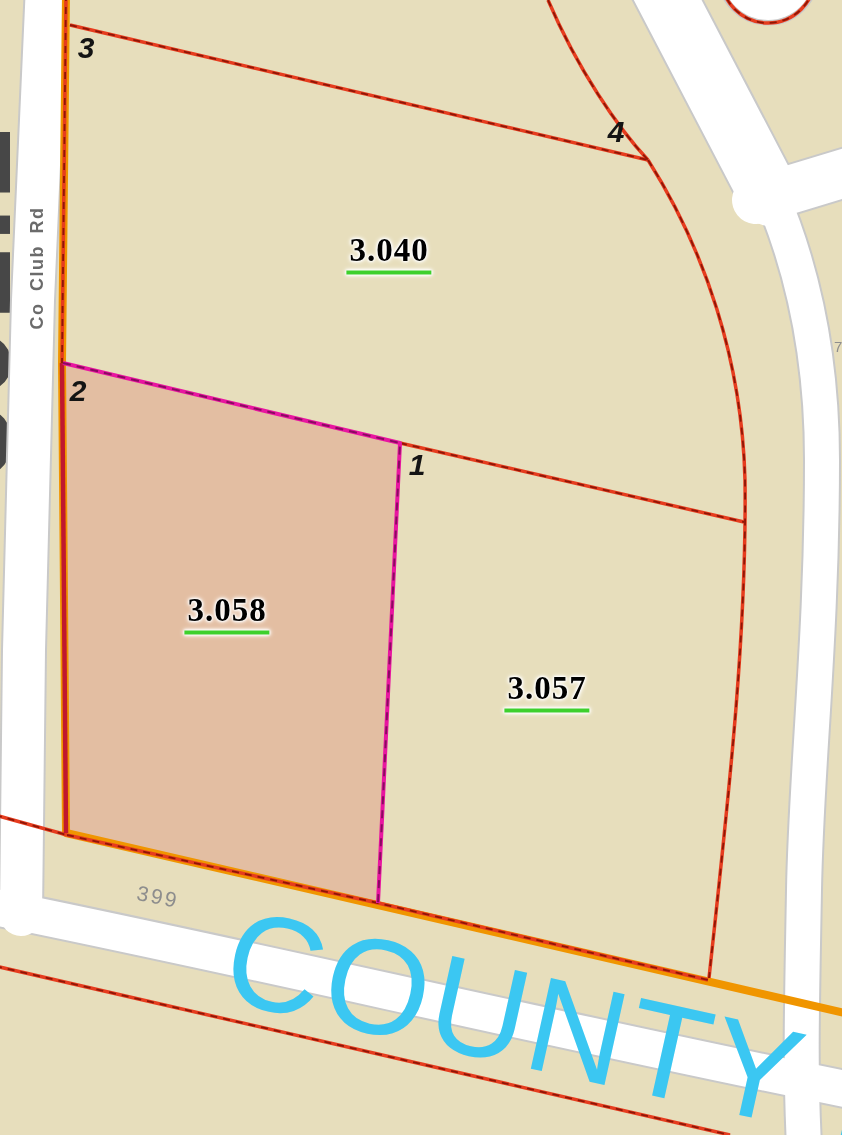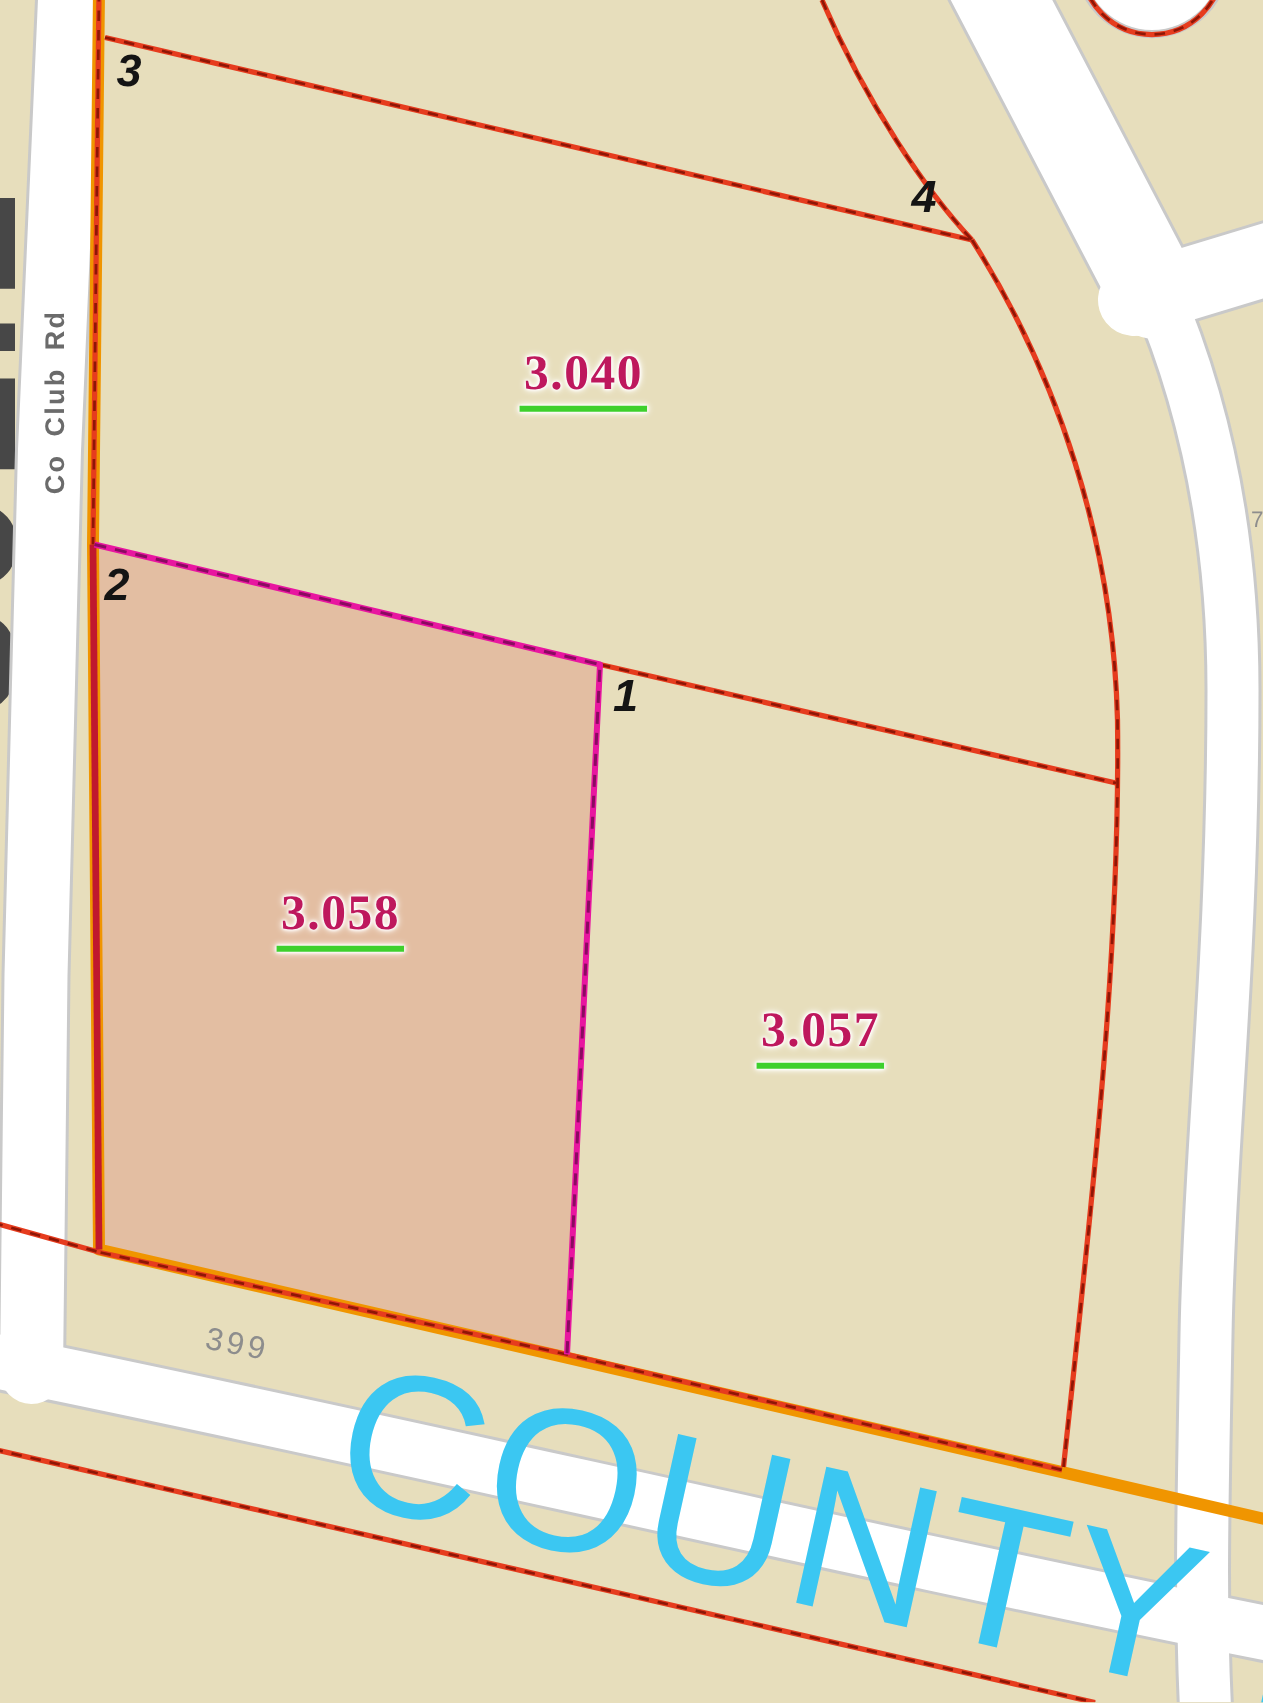--- a/index.html
+++ b/index.html
@@ -33,21 +33,21 @@
   }
   .corner-3{left:86px;  top:48px;}
   .corner-4{left:616px; top:132px;}
   .corner-2{left:78px;  top:391px;}
   .corner-1{left:417px; top:465px;}
 
   
   .parcel-label{
     z-index:4; transform:translate(-50%,-50%);
     font-family:"Liberation Serif", serif; font-weight:bold;
-    font-size:33px; color:#be185d; letter-spacing:1px;
+    font-size:33px; color:#000000; letter-spacing:1px;
     padding:0 3px 2px 3px; border-bottom:4px solid #3ed02d;
     filter:drop-shadow(0 0 1px #fff) drop-shadow(0 0 1px #fff) drop-shadow(0 0 2px #fff);
   }
   .parcel-label-3040{left:389px; top:253px;}
   .parcel-label-3058{left:227px; top:613px;}
   .parcel-label-3057{left:547px; top:691px;}
 
   
   .addr-label{
     left:158px; top:897px; z-index:3;

